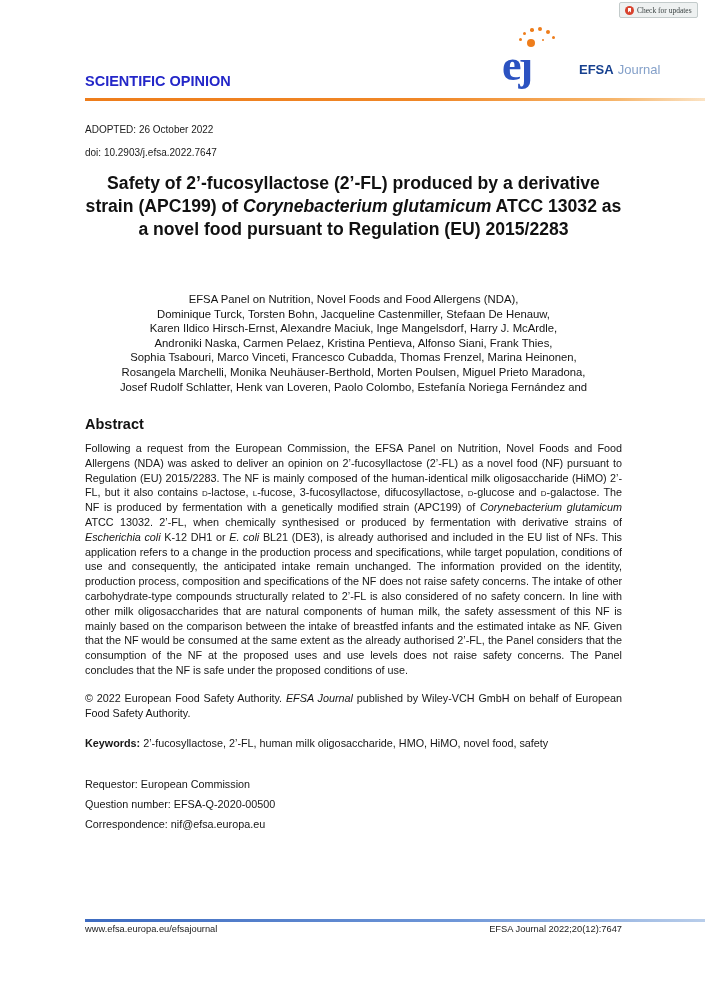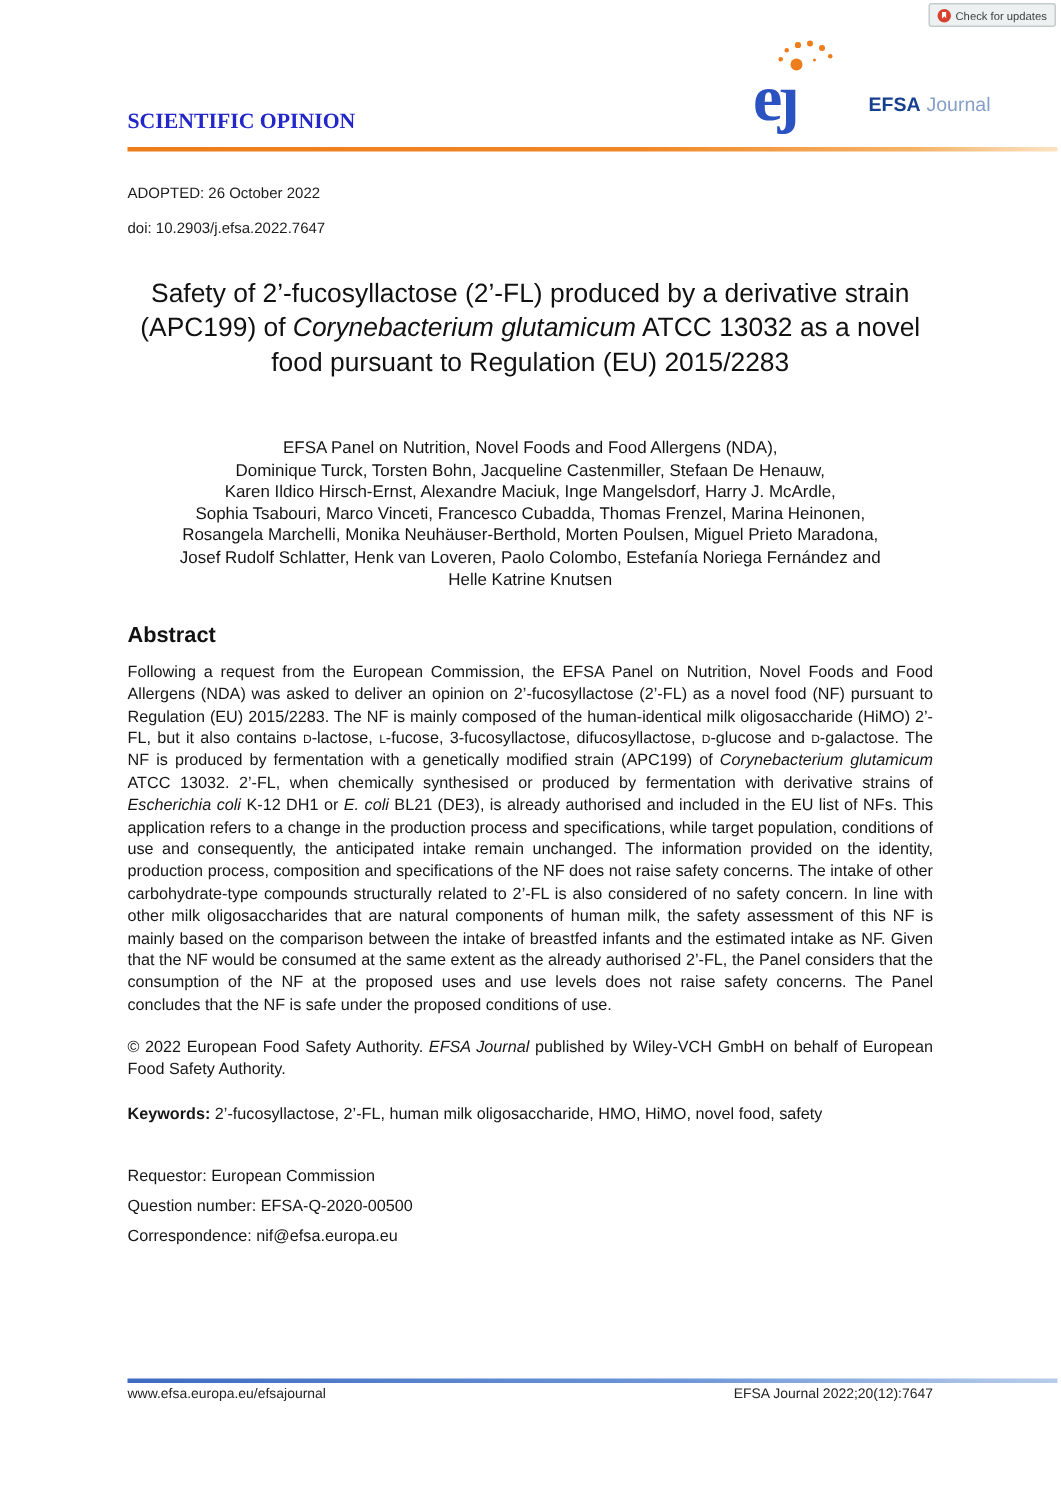--- a/index.html
+++ b/index.html
@@ -5,29 +5,29 @@
   html,body{margin:0;padding:0;background:#ffffff;}
   body{font-family:"Liberation Sans", sans-serif; color:#1b1b1b;}
   .page{position:relative;width:707px;height:1000px;background:#fff;overflow:hidden;}
 
   .it{font-style:italic;}
   .sc{font-variant:small-caps;}
 
   
   .badge{position:absolute;left:619px;top:2px;height:16px;background:#eef1f1;
          border:1px solid #c3cbcb;border-radius:2px;display:flex;align-items:center;
-         gap:3px;padding:0 5px;box-sizing:border-box;cursor:pointer;}
+         gap:3px;padding:0 5px;box-sizing:border-box;cursor:pointer;font-family:Liberation Serif, serif;}
   .badge-icon{width:9px;height:9px;border-radius:50%;background:#d8432f;position:relative;flex:0 0 auto;}
   .badge-icon::after{content:"";position:absolute;left:3px;top:2px;width:3px;height:5px;background:#fff;
          clip-path:polygon(0 0,100% 0,100% 100%,50% 68%,0 100%);}
   .badge-label{font-size:7.5px;color:#3a4242;white-space:nowrap;}
 
   
   .kicker{position:absolute;left:85px;top:73px;font-size:14.5px;font-weight:bold;
-          color:var(--kicker_blue,#2326c8);font-family:Liberation Serif, serif;}
+          color:var(--kicker_blue,#2326c8);}
   .rule-orange{position:absolute;left:85px;top:98px;width:620px;height:3px;
           background:linear-gradient(90deg,var(--accent_orange,#ee7d1b) 0%,#f08727 55%,#f6b469 85%,#fbe3c4 100%);}
 
   .logo{position:absolute;left:500px;top:30px;width:207px;height:68px;}
   .logo-ej{position:absolute;left:2px;top:14px;font-size:44px;font-weight:bold;line-height:1;
            color:var(--ej_blue,#2b52c1);letter-spacing:-3px;font-family:Liberation Serif, serif;}
   .logo-dots span{position:absolute;border-radius:50%;background:var(--accent_orange,#ee7d1b);}
   .d1{left:27px;top:9px;width:8px;height:8px;}
   .d2{left:19px;top:8px;width:3px;height:3px;}
   .d3{left:23px;top:2px;width:3px;height:3px;}
@@ -36,22 +36,22 @@
   .d6{left:46px;top:0px;width:4px;height:4px;}
   .d7{left:52px;top:6px;width:3px;height:3px;}
   .d8{left:42px;top:9px;width:2px;height:2px;}
   .logo-text{position:absolute;left:51px;top:32px;font-size:13px;white-space:nowrap;}
   .logo-efsa{font-weight:bold;color:var(--efsa_navy,#16408f);padding-left:28px;}
   .logo-journal{color:var(--journal_blue,#84a0c9);margin-left:4px;}
 
   .adopted{position:absolute;left:85px;top:124px;font-size:10px;}
   .doi{position:absolute;left:85px;top:147px;font-size:10px;}
 
-  .title{position:absolute;left:85px;top:184px;width:537px;text-align:center;
-         font-size:17.6px;font-weight:normal;line-height:23px;color:#111;}
+  .title{position:absolute;left:85px;top:172px;width:537px;text-align:center;
+         font-size:17.6px;font-weight:bold;line-height:23px;color:#111;}
   .authors{position:absolute;left:85px;top:292px;width:537px;text-align:center;
          font-size:11.3px;line-height:14.6px;color:#141414;}
 
   .abstract-h{position:absolute;left:85px;top:416px;font-size:14.5px;font-weight:bold;color:#111;}
   .abstract-b{position:absolute;left:85px;top:441px;width:537px;font-size:10.8px;
          line-height:14.8px;text-align:justify;color:#161616;}
   .copyright{position:absolute;left:85px;top:691px;width:537px;font-size:10.8px;
          line-height:14.8px;text-align:justify;color:#161616;}
   .keywords{position:absolute;left:85px;top:737px;width:537px;font-size:10.8px;color:#161616;}
 
@@ -97,24 +97,24 @@
 
   <div class="adopted">ADOPTED: 26 October 2022</div>
   <div class="doi">doi: 10.2903/j.efsa.2022.7647</div>
 
   <h1 class="title" style="margin:0;"><span>Safety of 2’-fucosyllactose (2’-FL) produced by a derivative strain (APC199) of </span><span class="it">Corynebacterium glutamicum</span><span> ATCC 13032 as a novel food pursuant to Regulation (EU) 2015/2283</span></h1>
 
   <div class="authors">
       <div>EFSA Panel on Nutrition, Novel Foods and Food Allergens (NDA),</div>
       <div>Dominique Turck, Torsten Bohn, Jacqueline Castenmiller, Stefaan De Henauw,</div>
       <div>Karen Ildico Hirsch-Ernst, Alexandre Maciuk, Inge Mangelsdorf, Harry J. McArdle,</div>
+      <div>Androniki Naska, Carmen Pelaez, Kristina Pentieva, Alfonso Siani, Frank Thies,</div>
       <div>Sophia Tsabouri, Marco Vinceti, Francesco Cubadda, Thomas Frenzel, Marina Heinonen,</div>
       <div>Rosangela Marchelli, Monika Neuhäuser-Berthold, Morten Poulsen, Miguel Prieto Maradona,</div>
       <div>Josef Rudolf Schlatter, Henk van Loveren, Paolo Colombo, Estefanía Noriega Fernández and</div>
-      <div>Helle Katrine Knutsen</div>
     </div>
 
   <div class="abstract-h">Abstract</div>
   <div class="abstract-b"><span>Following a request from the European Commission, the EFSA Panel on Nutrition, Novel Foods and Food Allergens (NDA) was asked to deliver an opinion on 2’-fucosyllactose (2’-FL) as a novel food (NF) pursuant to Regulation (EU) 2015/2283. The NF is mainly composed of the human-identical milk oligosaccharide (HiMO) 2’-FL, but it also contains </span><span class="sc">d</span><span>-lactose, </span><span class="sc">l</span><span>-fucose, 3-fucosyllactose, difucosyllactose, </span><span class="sc">d</span><span>-glucose and </span><span class="sc">d</span><span>-galactose. The NF is produced by fermentation with a genetically modified strain (APC199) of </span><span class="it">Corynebacterium glutamicum</span><span> ATCC 13032. 2’-FL, when chemically synthesised or produced by fermentation with derivative strains of </span><span class="it">Escherichia coli</span><span> K-12 DH1 or </span><span class="it">E. coli</span><span> BL21 (DE3), is already authorised and included in the EU list of NFs. This application refers to a change in the production process and specifications, while target population, conditions of use and consequently, the anticipated intake remain unchanged. The information provided on the identity, production process, composition and specifications of the NF does not raise safety concerns. The intake of other carbohydrate-type compounds structurally related to 2’-FL is also considered of no safety concern. In line with other milk oligosaccharides that are natural components of human milk, the safety assessment of this NF is mainly based on the comparison between the intake of breastfed infants and the estimated intake as NF. Given that the NF would be consumed at the same extent as the already authorised 2’-FL, the Panel considers that the consumption of the NF at the proposed uses and use levels does not raise safety concerns. The Panel concludes that the NF is safe under the proposed conditions of use.</span></div>
 
   <div class="copyright"><span>© 2022 European Food Safety Authority. </span><span class="it">EFSA Journal</span><span> published by Wiley-VCH GmbH on behalf of European Food Safety Authority.</span></div>
 
   <div class="keywords">
     <b>Keywords: </b><span>2’-fucosyllactose, 2’-FL, human milk oligosaccharide, HMO, HiMO, novel food, safety</span>
   </div>

